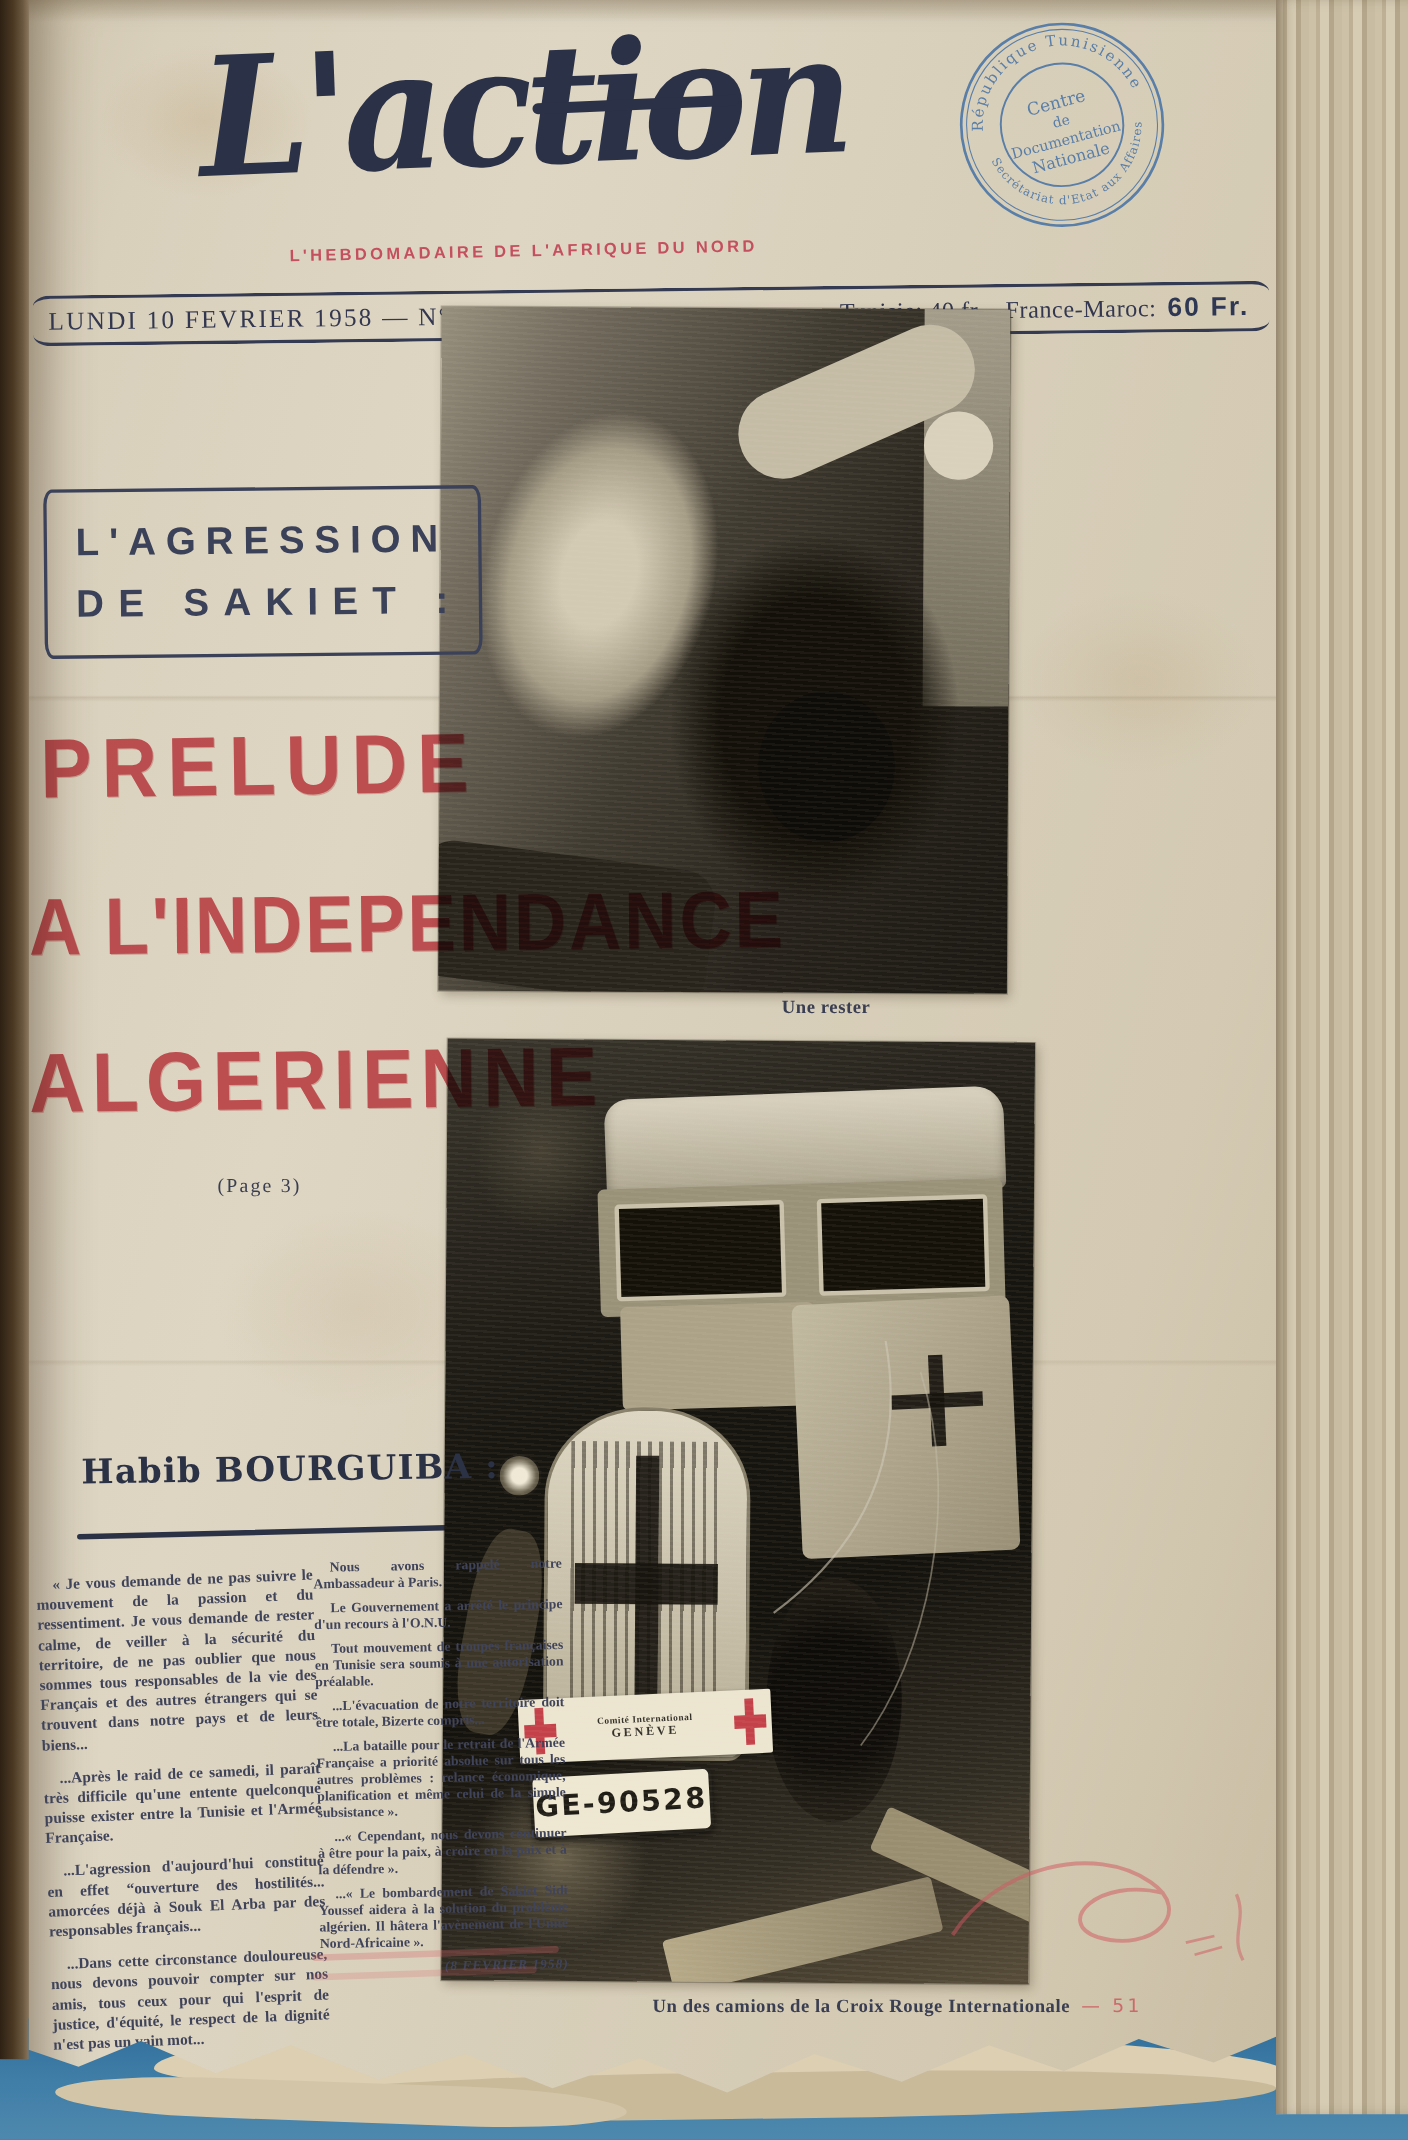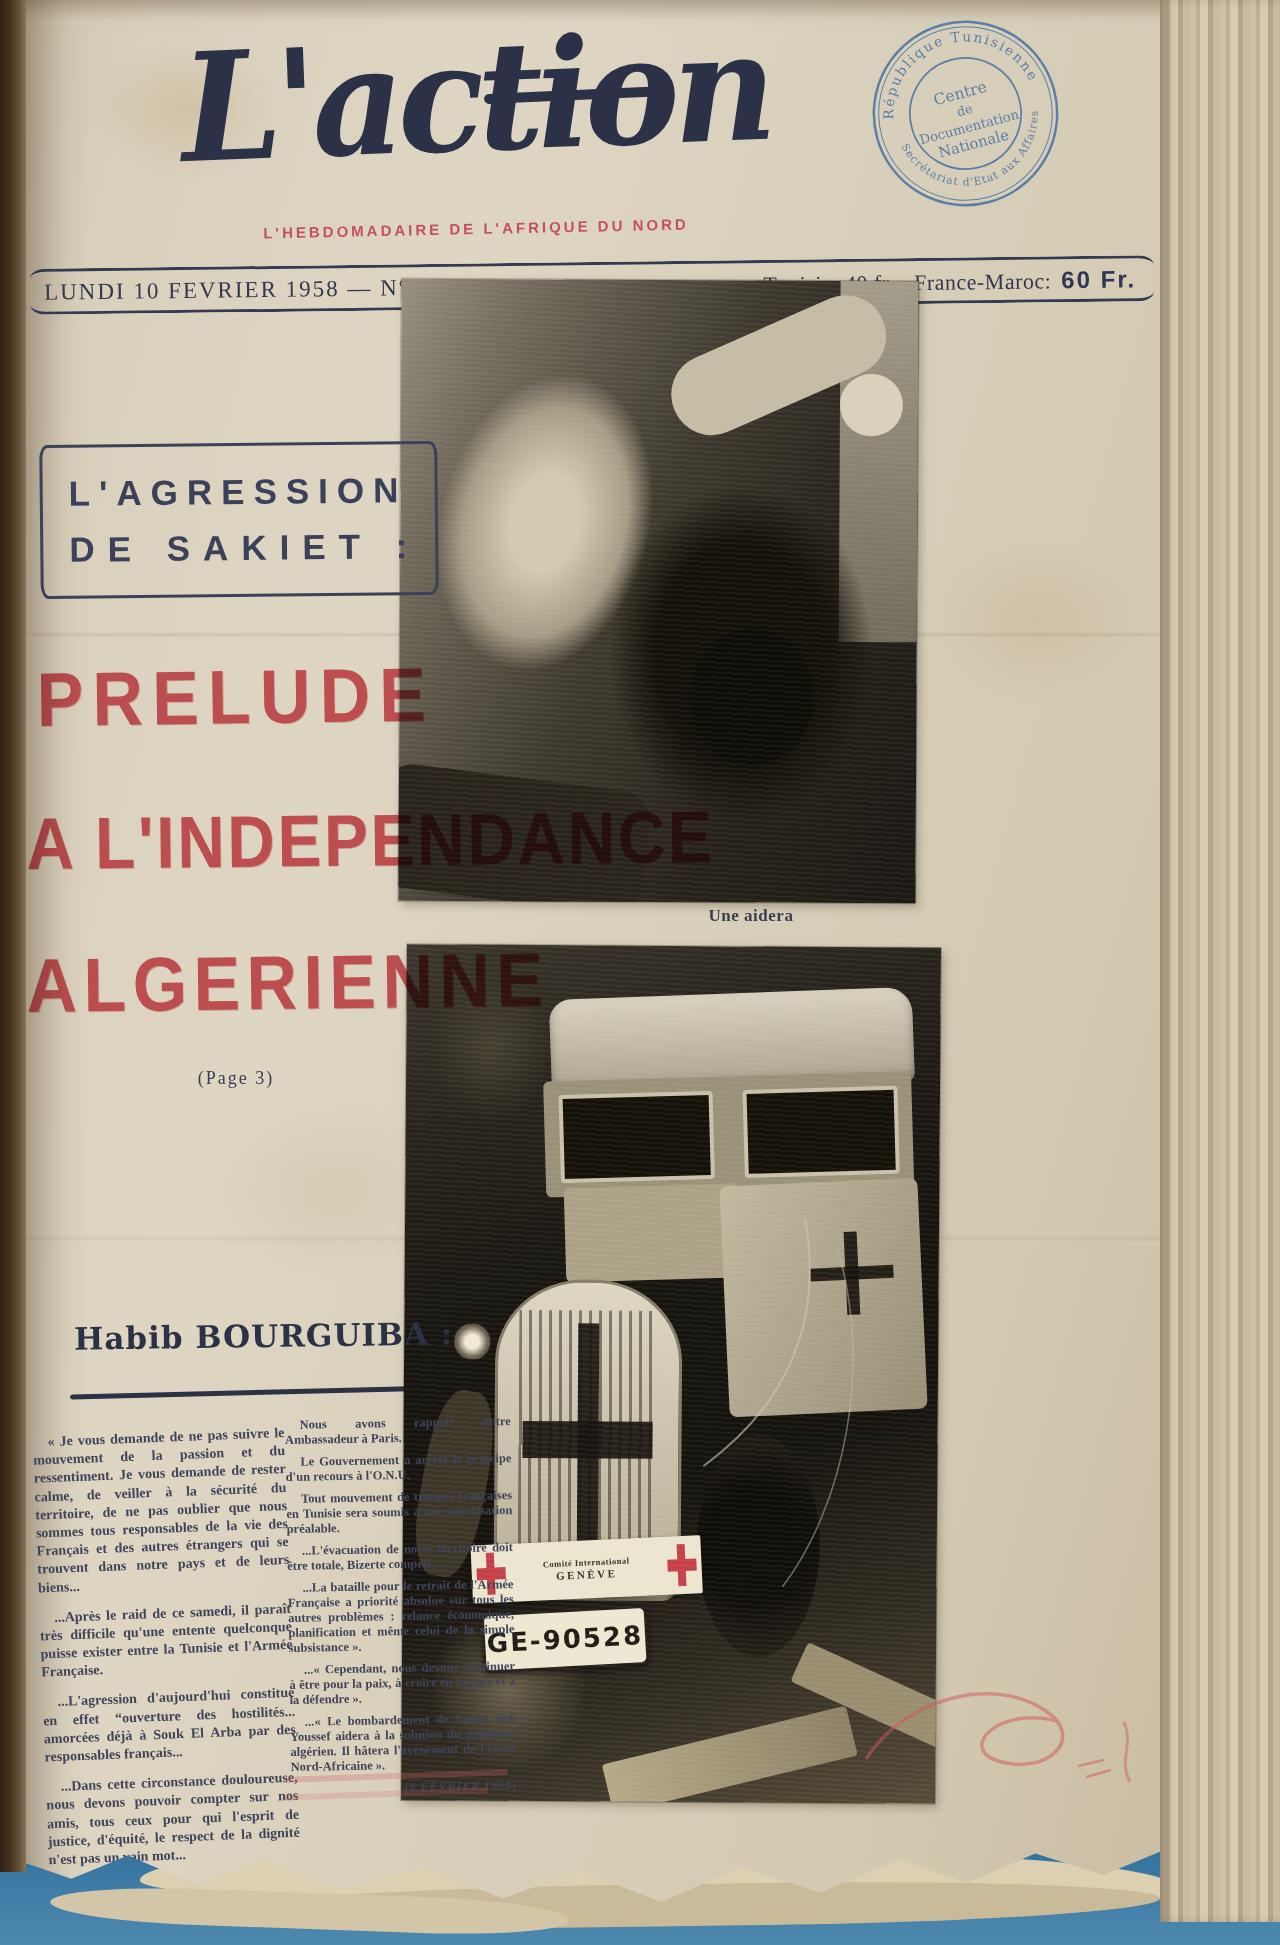--- a/index.html
+++ b/index.html
@@ -221,21 +221,21 @@
 
     <div class="photo photo-victim">
       <div class="pshape v-wall"></div>
       <div class="pshape v-cloth"></div>
       <div class="pshape v-dark"></div>
       <div class="pshape v-arm"></div>
       <div class="pshape v-fist"></div>
       <div class="pshape v-head"></div>
       <div class="pshape v-leg"></div>
     </div>
-    <div class="photo-caption caption-victim">Une aidera</div>
+    <div class="photo-caption caption-victim">Une rester</div>
 
     <div class="headline-box">
       <div class="l1">L'AGRESSION</div>
       <div class="l2">DE SAKIET :</div>
     </div>
 
     <div class="red-line hl-1">PRELUDE</div>
     <div class="red-line hl-2">A L'INDEPENDANCE</div>
     <div class="red-line hl-3">ALGERIENNE</div>
     <div class="page-reference">(Page 3)</div>
@@ -279,20 +279,23 @@
           </span>
       </div>
       <div class="pshape t-plate">GE-90528</div>
       <div class="pshape t-plank1"></div>
       <div class="pshape t-plank2"></div>
       <svg class="t-wires" viewBox="0 0 534 856" xmlns="http://www.w3.org/2000/svg">
         <path d="M 400 272 C 420 380, 380 460, 300 520" fill="none" stroke="#cfc8b4" stroke-width="2" opacity=".6"></path>
         <path d="M 432 300 C 470 420, 440 560, 380 640" fill="none" stroke="#c4bca6" stroke-width="1.6" opacity=".5"></path>
       </svg>
     </div>
+    <div class="photo-caption caption-truck">
+      <span>Un des camions de la Croix Rouge Internationale</span><span class="pencil-note">— 51</span>
+    </div>
 
     <div class="article-heading">Habib BOURGUIBA :</div>
     <div class="heading-underline"></div>
 
     <div class="col col-1">
       <p>« Je vous demande de ne pas suivre le mouvement de la passion et du ressentiment. Je vous demande de rester calme, de veiller à la sécurité du territoire, de ne pas oublier que nous sommes tous responsables de la vie des Français et des autres étrangers qui se trouvent dans notre pays et de leurs biens...</p>
       <p>...Après le raid de ce samedi, il paraît très difficile qu'une entente quelconque puisse exister entre la Tunisie et l'Armée Française.</p>
       <p>...L'agression d'aujourd'hui constitue en effet “ouverture des hostilités... amorcées déjà à Souk El Arba par des responsables français...</p>
       <p>...Dans cette circonstance douloureuse, nous devons pouvoir compter sur nos amis, tous ceux pour qui l'esprit de justice, d'équité, le respect de la dignité n'est pas un vain mot...</p>
     </div>

